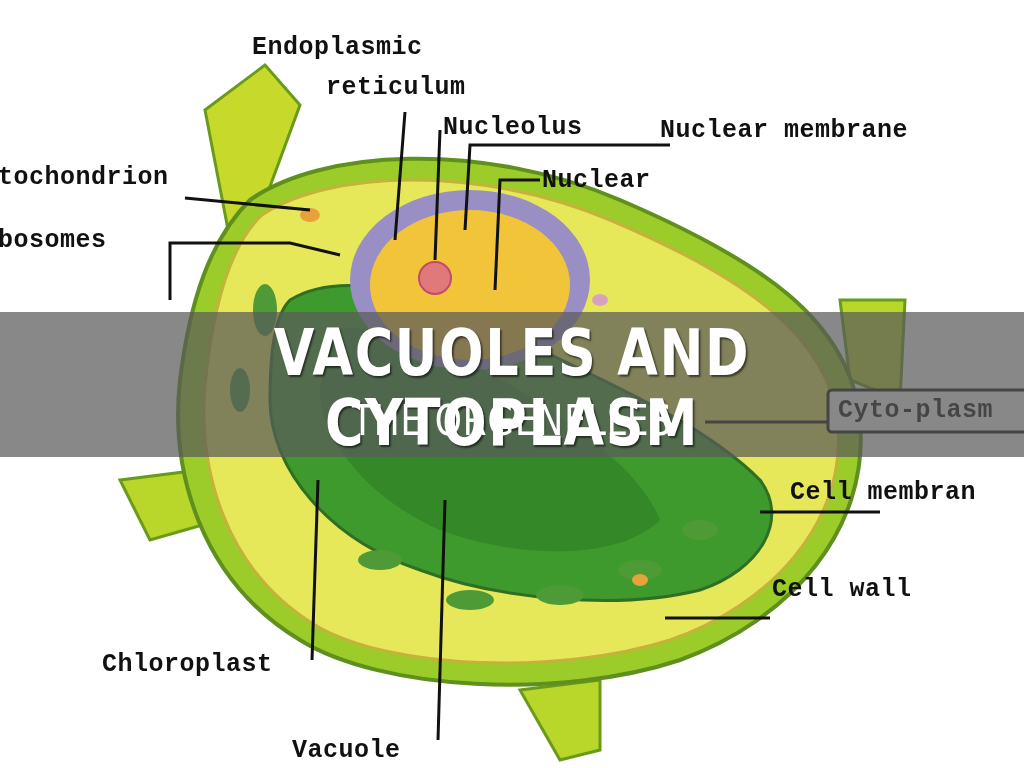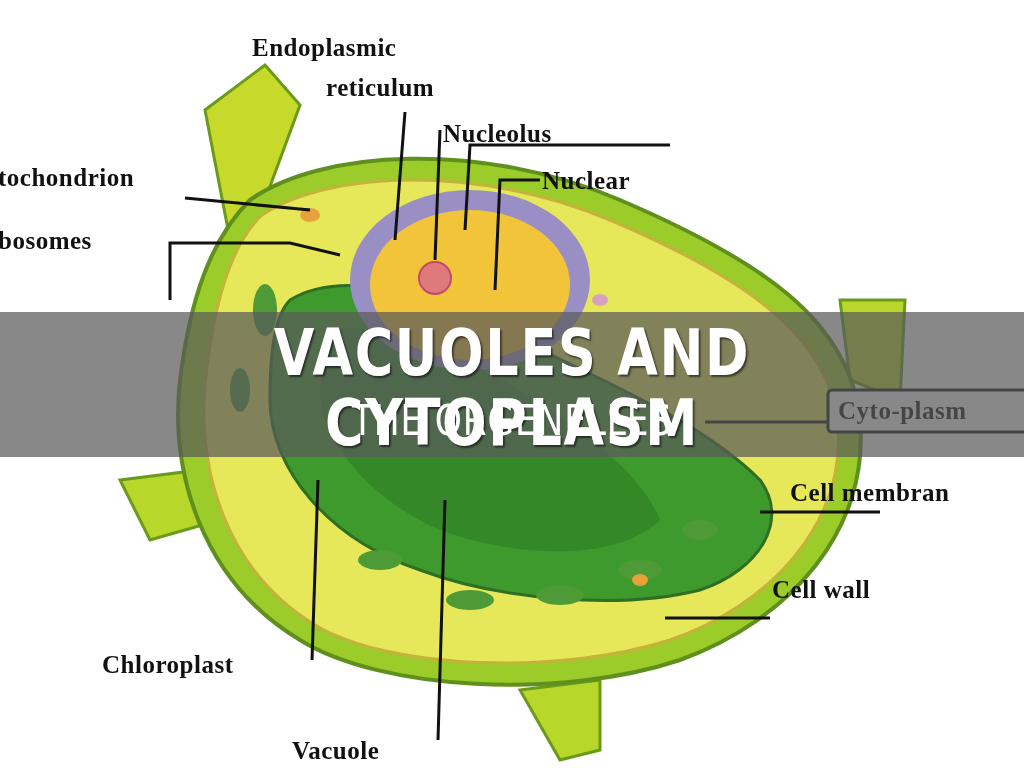--- a/index.html
+++ b/index.html
@@ -1,19 +1,19 @@
 <!DOCTYPE html>
 <html><head>
 <meta charset="utf-8">
 <style>
   html, body { margin:0; padding:0; }
   body { width:1024px; height:768px; overflow:hidden; background:#ffffff; position:relative; font-family:"Liberation Sans", sans-serif; }
   .stage { position:absolute; left:0; top:0; width:1024px; height:768px; }
   svg.art { position:absolute; left:0; top:0; }
-  .lbl { position:absolute; font-family:Liberation Serif, serif; font-weight:bold; color:#111; font-size:25px; letter-spacing:0.5px; white-space:nowrap; line-height:1; }
+  .lbl { position:absolute; font-family:Liberation Mono, monospace; font-weight:bold; color:#111; font-size:25px; letter-spacing:0.5px; white-space:nowrap; line-height:1; }
   .banner { position:absolute; left:0; top:312px; width:1024px; height:145px; background:rgba(90,90,90,0.72); }
   .title { position:absolute; left:0; top:318px; width:1024px; text-align:center; color:#fff; font-family:"DejaVu Sans", sans-serif; font-weight:bold; font-size:64px; letter-spacing:2px; transform:scaleX(0.82); text-shadow:2px 2px 2px rgba(0,0,0,0.55); line-height:1.1; }
   .subtitle { position:absolute; left:0; top:398px; width:1024px; text-align:center; color:#fff; font-family:"DejaVu Sans", sans-serif; font-size:42px; letter-spacing:1px; transform:scaleX(0.82); line-height:1.1; }
 </style>
 </head>
 <body>
 
 <div class="stage">
 
   <svg class="art" width="1024" height="768" viewBox="0 0 1024 768">
@@ -57,21 +57,22 @@
       <line x1="760" y1="512" x2="880" y2="512"></line>
       <line x1="665" y1="618" x2="770" y2="618"></line>
       <line x1="318" y1="480" x2="312" y2="660"></line>
       <line x1="445" y1="500" x2="438" y2="740"></line>
     </g>
     <rect x="828" y="390" width="210" height="42" rx="4" fill="#ffffff" stroke="#111" stroke-width="3"></rect>
   </svg>
 
   <div class="lbl" style="left:252px;top:35px;">Endoplasmic</div>
   <div class="lbl" style="left:287px;top:75px;margin-left:39px;">reticulum</div>
-  <div class="lbl" style="left:443px;top:121px;">Nucleolus</div>
+  <div class="lbl" style="left:443px;top:115px;">Nucleolus</div>
+  <div class="lbl" style="left:660px;top:118px;">Nuclear membrane</div>
   <div class="lbl" style="left:542px;top:168px;">Nuclear</div>
   <div class="lbl" style="left:-2px;top:165px;">tochondrion</div>
   <div class="lbl" style="left:-2px;top:228px;">bosomes</div>
   <div class="lbl" style="left:790px;top:480px;">Cell membran</div>
   <div class="lbl" style="left:838px;top:398px;">Cyto-plasm</div>
   <div class="lbl" style="left:772px;top:577px;">Cell wall</div>
   <div class="lbl" style="left:102px;top:632px;margin-top:20px;">Chloroplast</div>
   <div class="lbl" style="left:292px;top:738px;">Vacuole</div>
 
   <div class="banner"></div>

